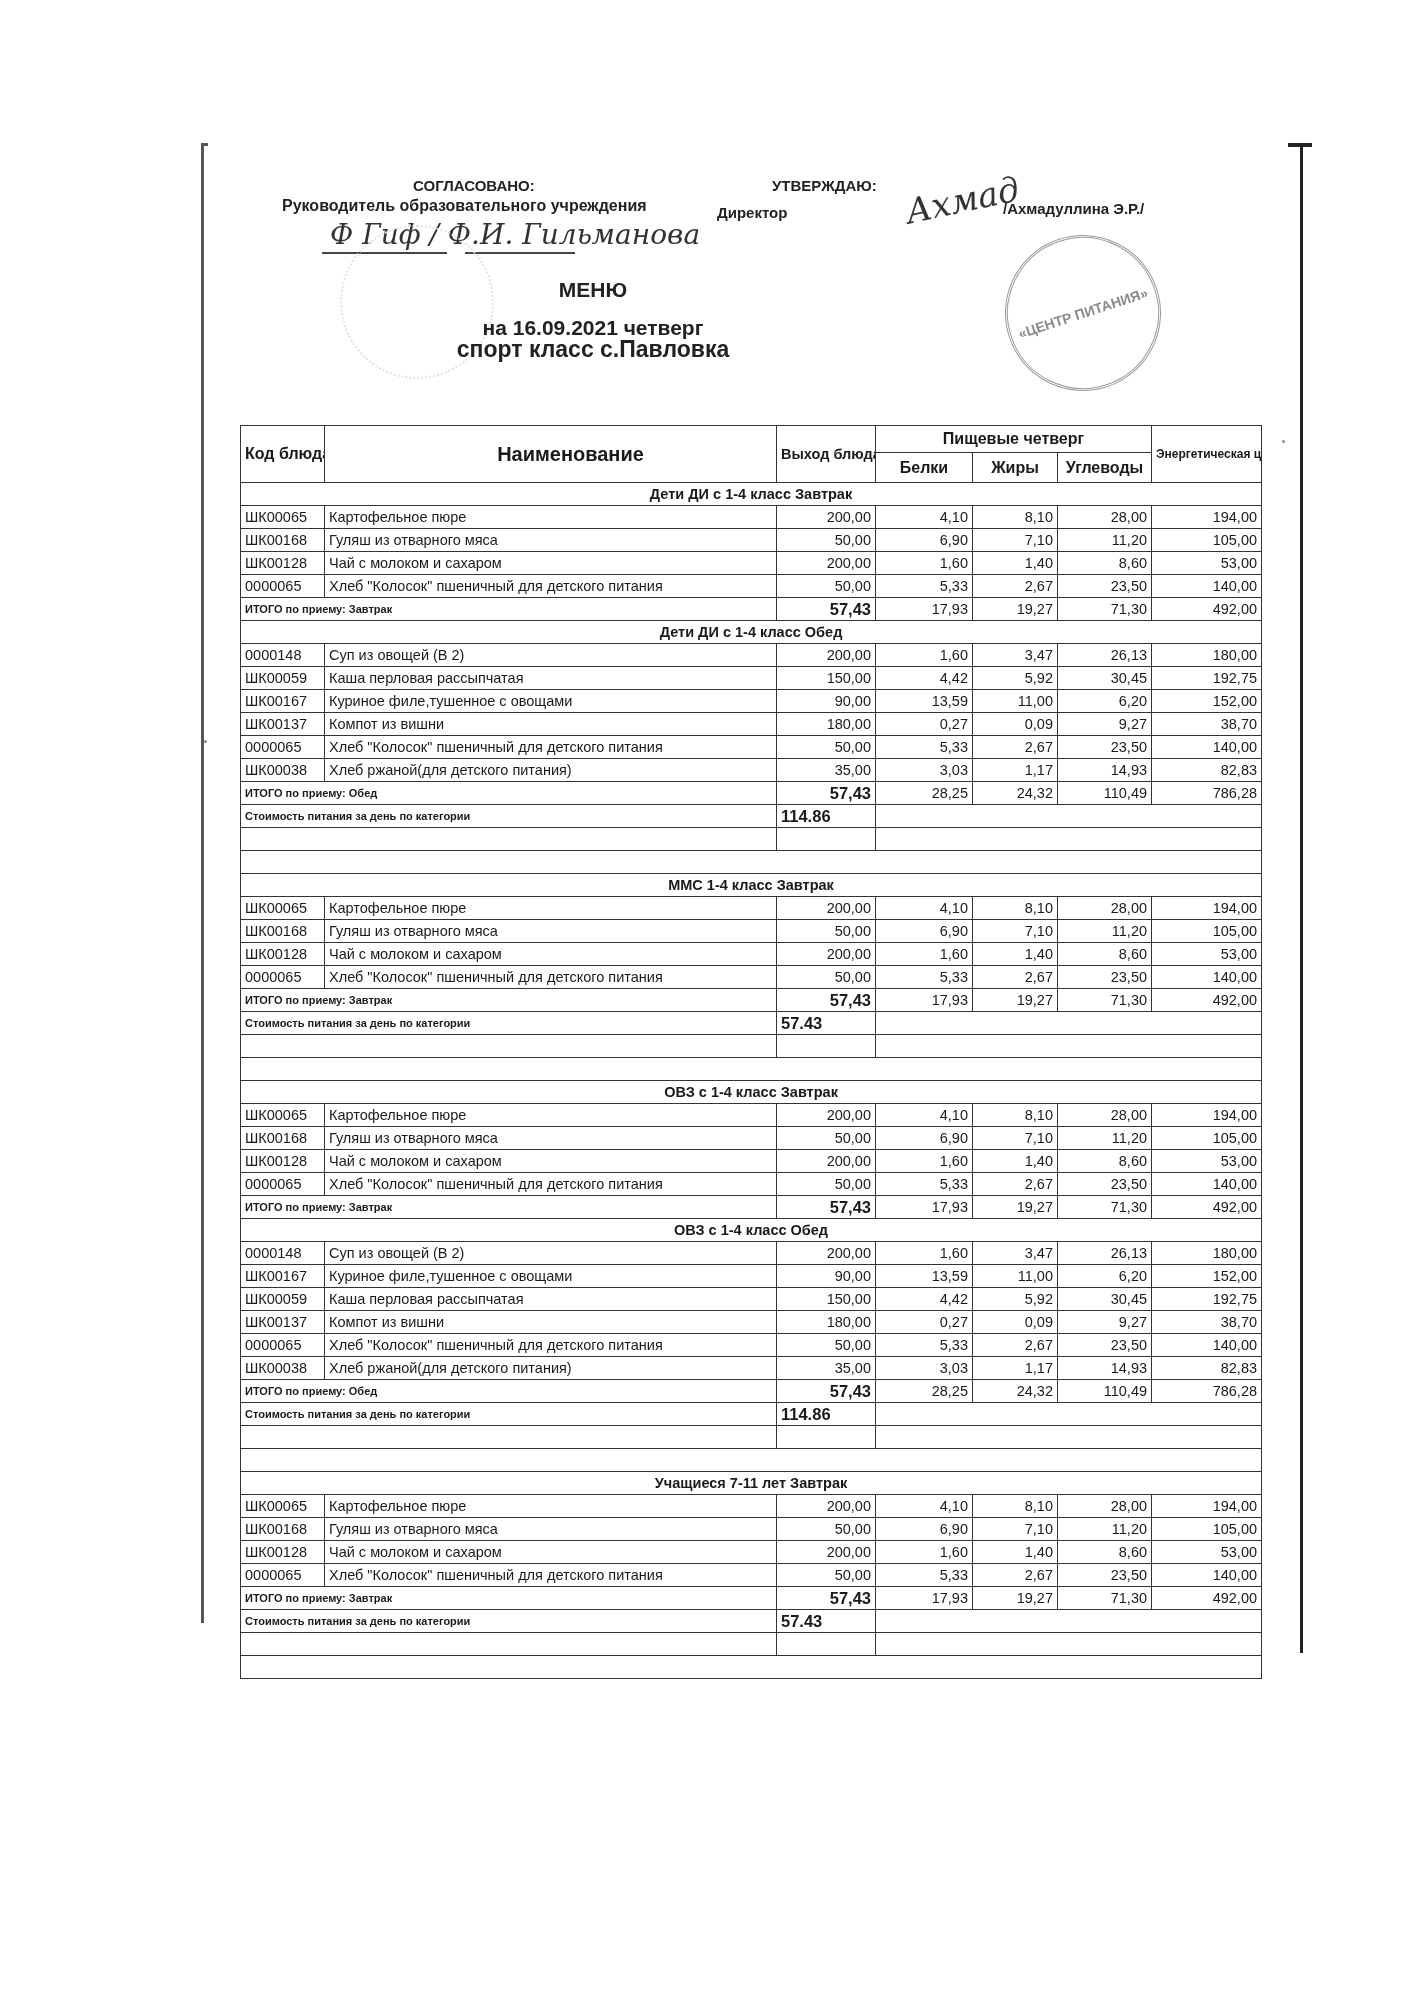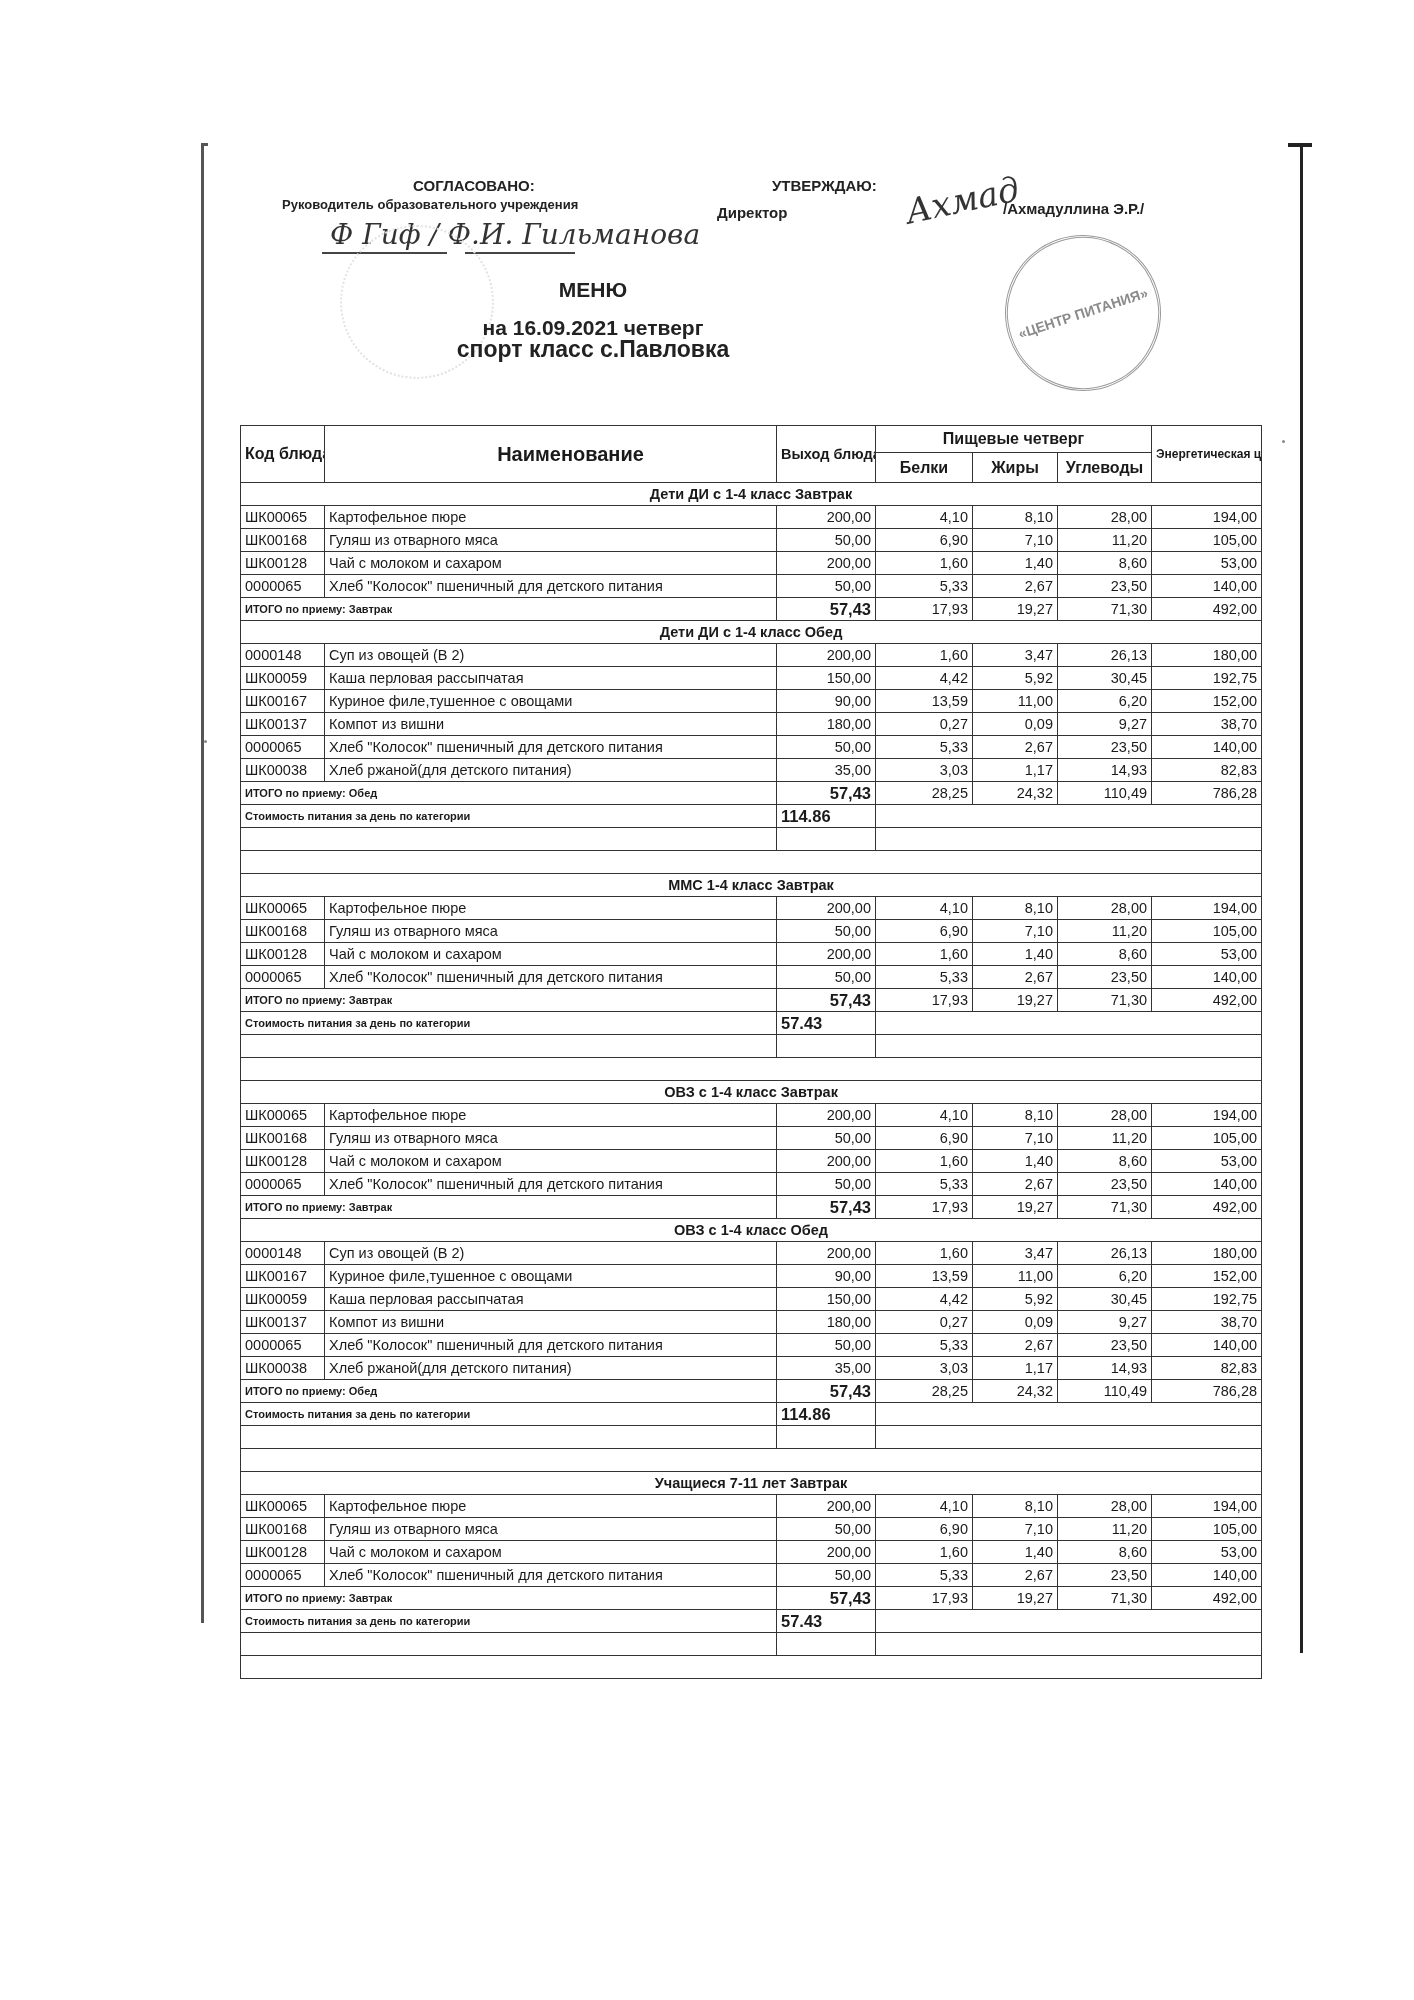--- a/index.html
+++ b/index.html
@@ -48,21 +48,21 @@
 <body>
 
 <div class="scan-edge-left"></div>
 <div class="scan-edge-left-top"></div>
 <div class="scan-edge-right"></div>
 <div class="scan-mark-right"></div>
 <div class="speck" style="left:204px;top:740px;"></div>
 <div class="speck" style="left:1282px;top:440px;"></div>
 
 <div class="approve" style="left:413px;top:177px;">СОГЛАСОВАНО:</div>
-<div class="approve" style="left:282px;top:197px;font-size:13px;">Руководитель образовательного учреждения</div>
+<div class="approve" style="left:282px;top:197px;font-size:16px;">Руководитель образовательного учреждения</div>
 <div class="signature" style="left:330px;top:218px;font-size:28px;">Ф Гиф / Ф.И. Гильманова</div>
 <div class="sign-line" style="left:322px;top:252px;width:125px;"></div>
 <div class="sign-line" style="left:465px;top:252px;width:110px;"></div>
 <div class="stamp-faint" style="left:340px;top:225px;width:150px;height:150px;"></div>
 
 <div class="approve" style="left:736px;top:177px;margin-left:36px;">УТВЕРЖДАЮ:</div>
 <div class="approve" style="left:717px;top:204px;">Директор</div>
 <div class="signature" style="left:905px;top:180px;font-size:34px;transform:rotate(-12deg);">Ахмад</div>
 <div class="approve" style="left:1003px;top:200px;">/Ахмадуллина Э.Р./</div>
 <div class="stamp" style="left:1005px;top:235px;width:150px;height:150px;">«ЦЕНТР ПИТАНИЯ»</div>

